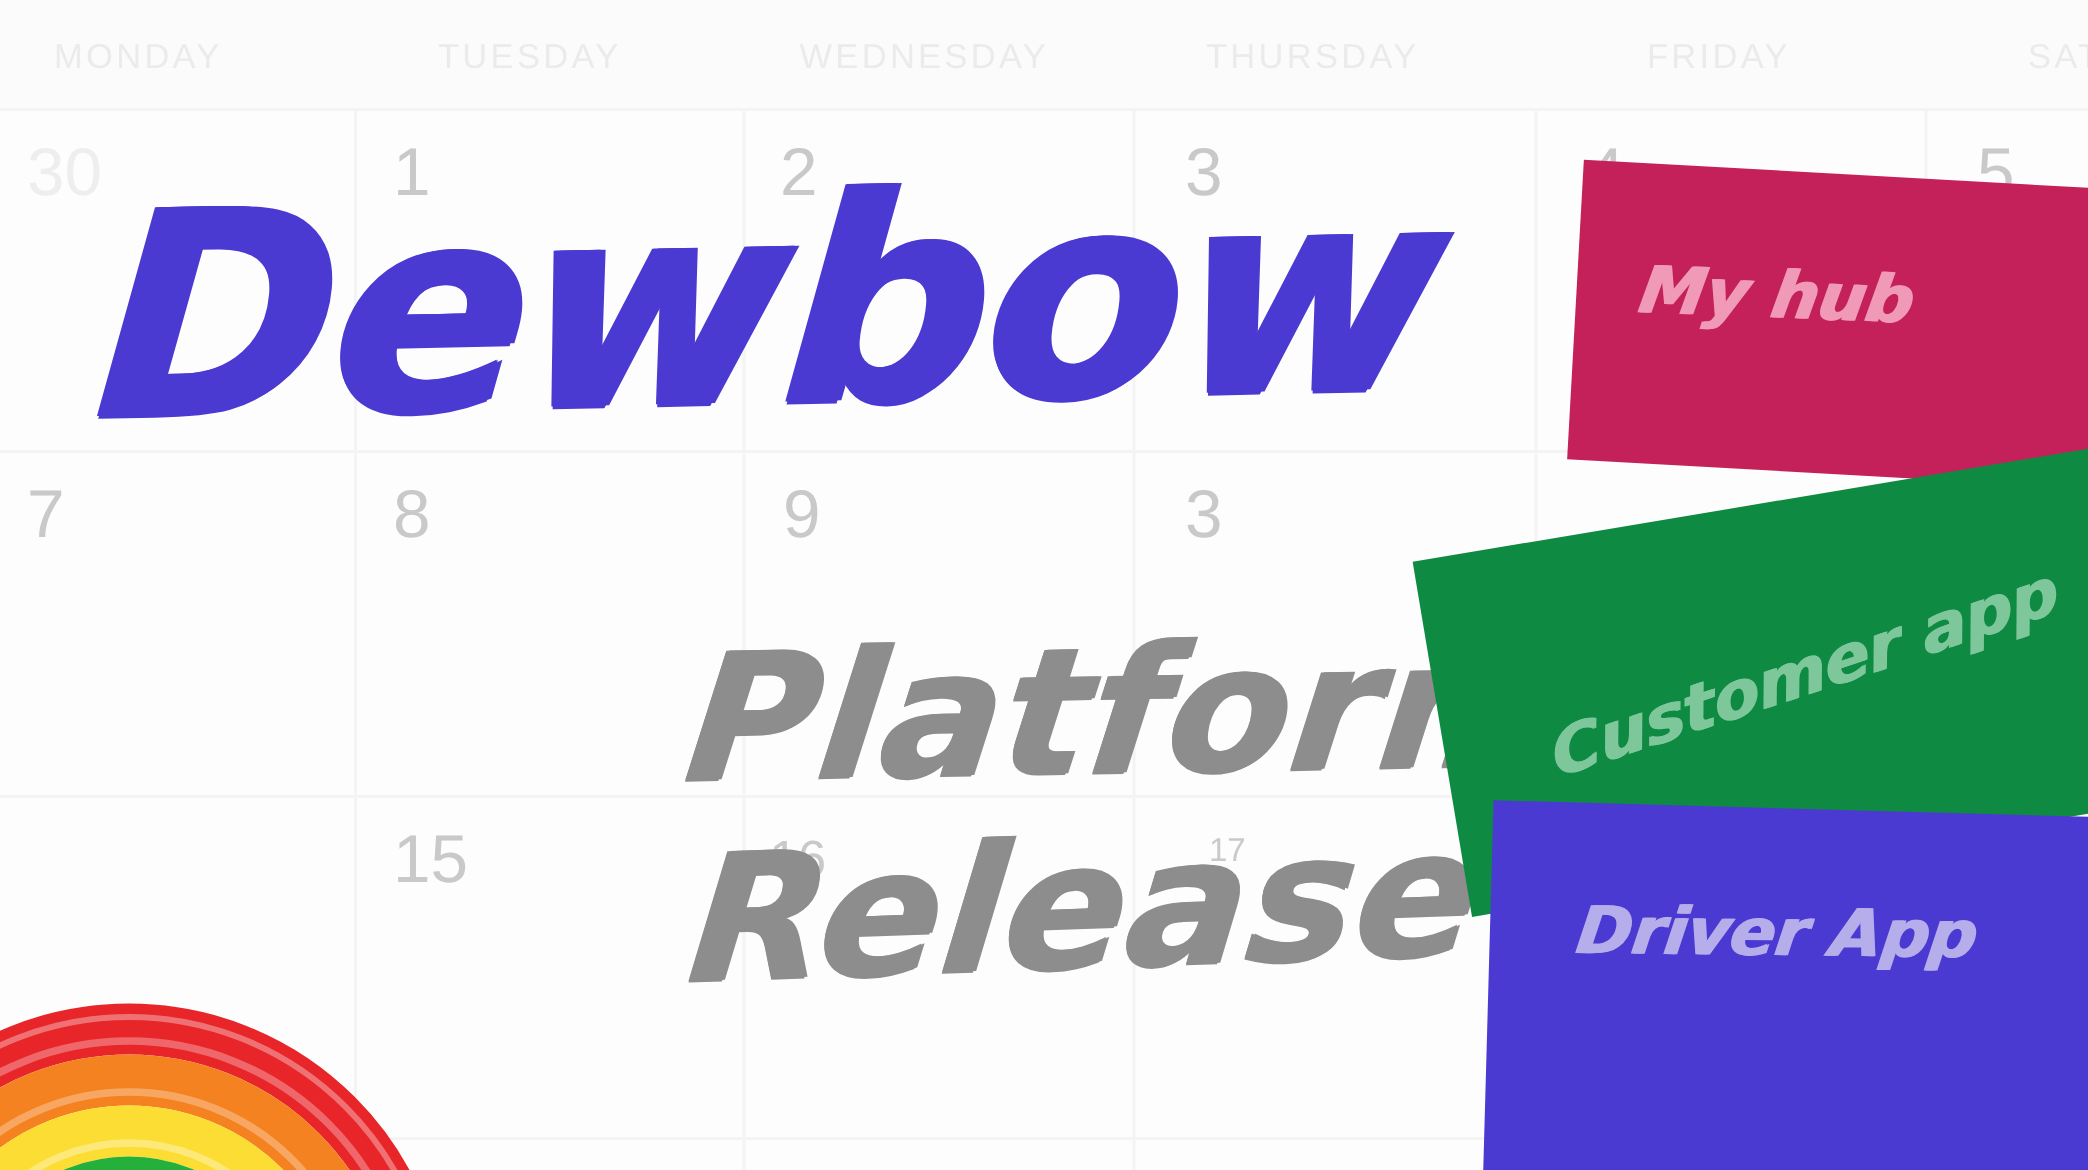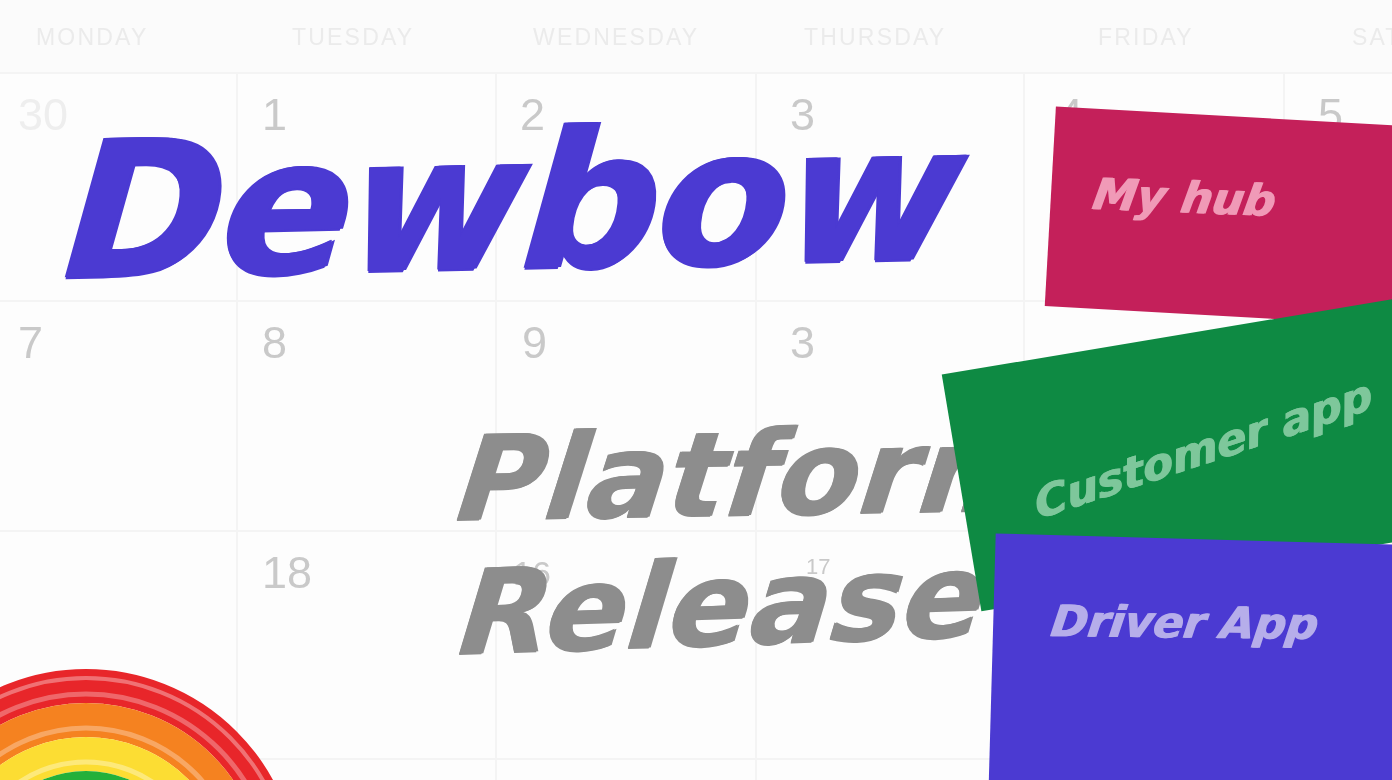--- a/index.html
+++ b/index.html
@@ -204,21 +204,21 @@
         <div class="day-num muted" style="left: 18px; top: 92px;">30</div>
         <div class="day-num" style="left: 262px; top: 92px;">1</div>
         <div class="day-num" style="left: 520px; top: 92px;">2</div>
         <div class="day-num" style="left: 790px; top: 92px;">3</div>
         <div class="day-num" style="left: 1058px; top: 92px;">4</div>
         <div class="day-num" style="left: 1318px; top: 92px;">5</div>
         <div class="day-num" style="left: 18px; top: 320px;">7</div>
         <div class="day-num" style="left: 262px; top: 320px;">8</div>
         <div class="day-num" style="left: 522px; top: 320px;">9</div>
         <div class="day-num" style="left: 790px; top: 320px;">3</div>
-        <div class="day-num" style="left: 262px; top: 550px;">18</div>
+        <div class="day-num" style="left: 262px; top: 550px;">15</div>
         <div class="day-num" style="left: 513px; top: 556px; font-size: 34px;">16</div>
         <div class="day-num" style="left: 786px; top: 556px; font-size: 22px; margin-left: 20px;">17</div>
       </div>
   </div>
 
   <div class="rainbow">
     <svg viewBox="0 0 430 430" width="430" height="430" aria-hidden="true">
       <defs>
         <linearGradient id="gr" x1="0" y1="0" x2="1" y2="1">
           <stop offset="0%" stop-color="#ffffff" stop-opacity="0.55"></stop>

